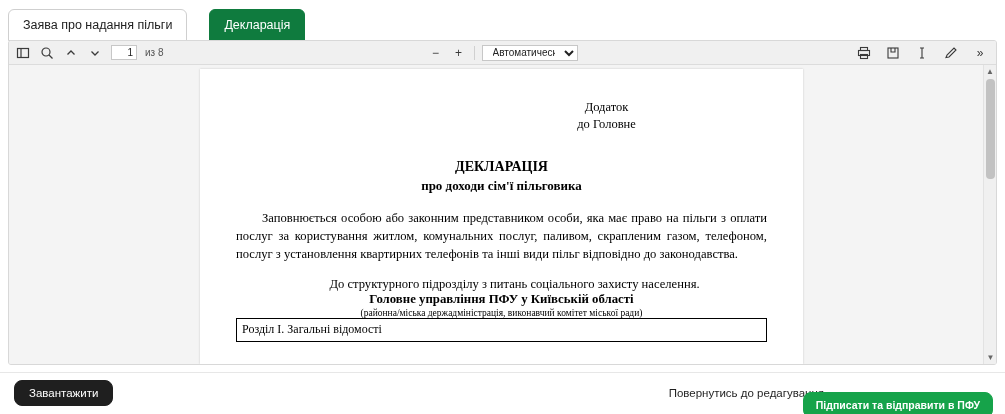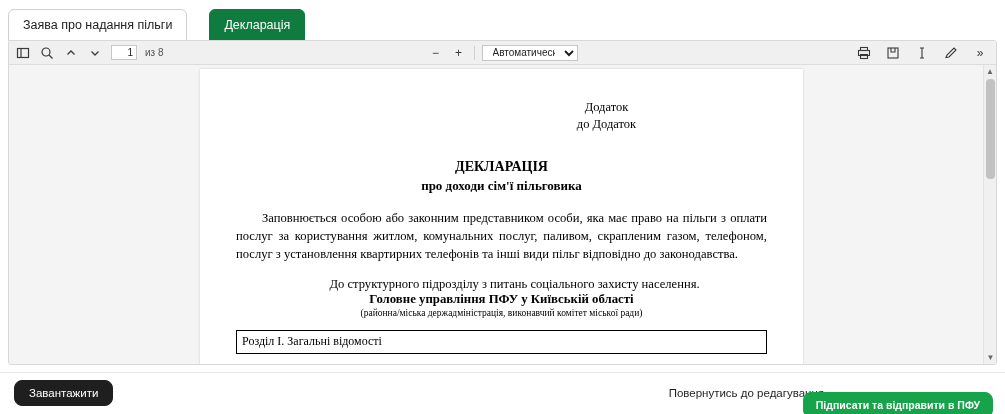--- a/index.html
+++ b/index.html
@@ -200,21 +200,20 @@
     text-align: center;
     font-weight: bold;
     font-size: 12.8px;
   }
   .org-sub {
     text-align: center;
     font-size: 9.5px;
     margin-top: 1px;
   }
   .tbl {
-    margin-top: 12px;
     width: 100%;
     border-collapse: collapse;
     padding-left: 45px;
   }
   .tbl td {
     border: 1px solid #000;
     padding: 3px 5px;
     font-size: 12px;
     line-height: 1.3;
   }
@@ -386,21 +385,21 @@
         </span>
         <span class="ticon">»</span>
       </div>
     </div>
 
     <div class="docarea">
       <div class="page">
 
         <div class="addendum">
           <div>Додаток</div>
-          <div>до Додаток</div>
+          <div>до Головне</div>
         </div>
 
         <div class="doc-title">ДЕКЛАРАЦІЯ</div>
         <div class="doc-subtitle">про доходи сім'ї пільговика</div>
 
         <div class="para">Заповнюється особою або законним представником особи, яка має право на пільги з оплати послуг за користування житлом, комунальних послуг, паливом, скрапленим газом, телефоном, послуг з установлення квартирних телефонів та інші види пільг відповідно до законодавства.</div>
         <div class="para2">До структурного підрозділу з питань соціального захисту населення.</div>
 
         <div class="org">Головне управління ПФУ у Київській області</div>
         <div class="org-sub">(районна/міська держадміністрація, виконавчий комітет міської ради)</div>

